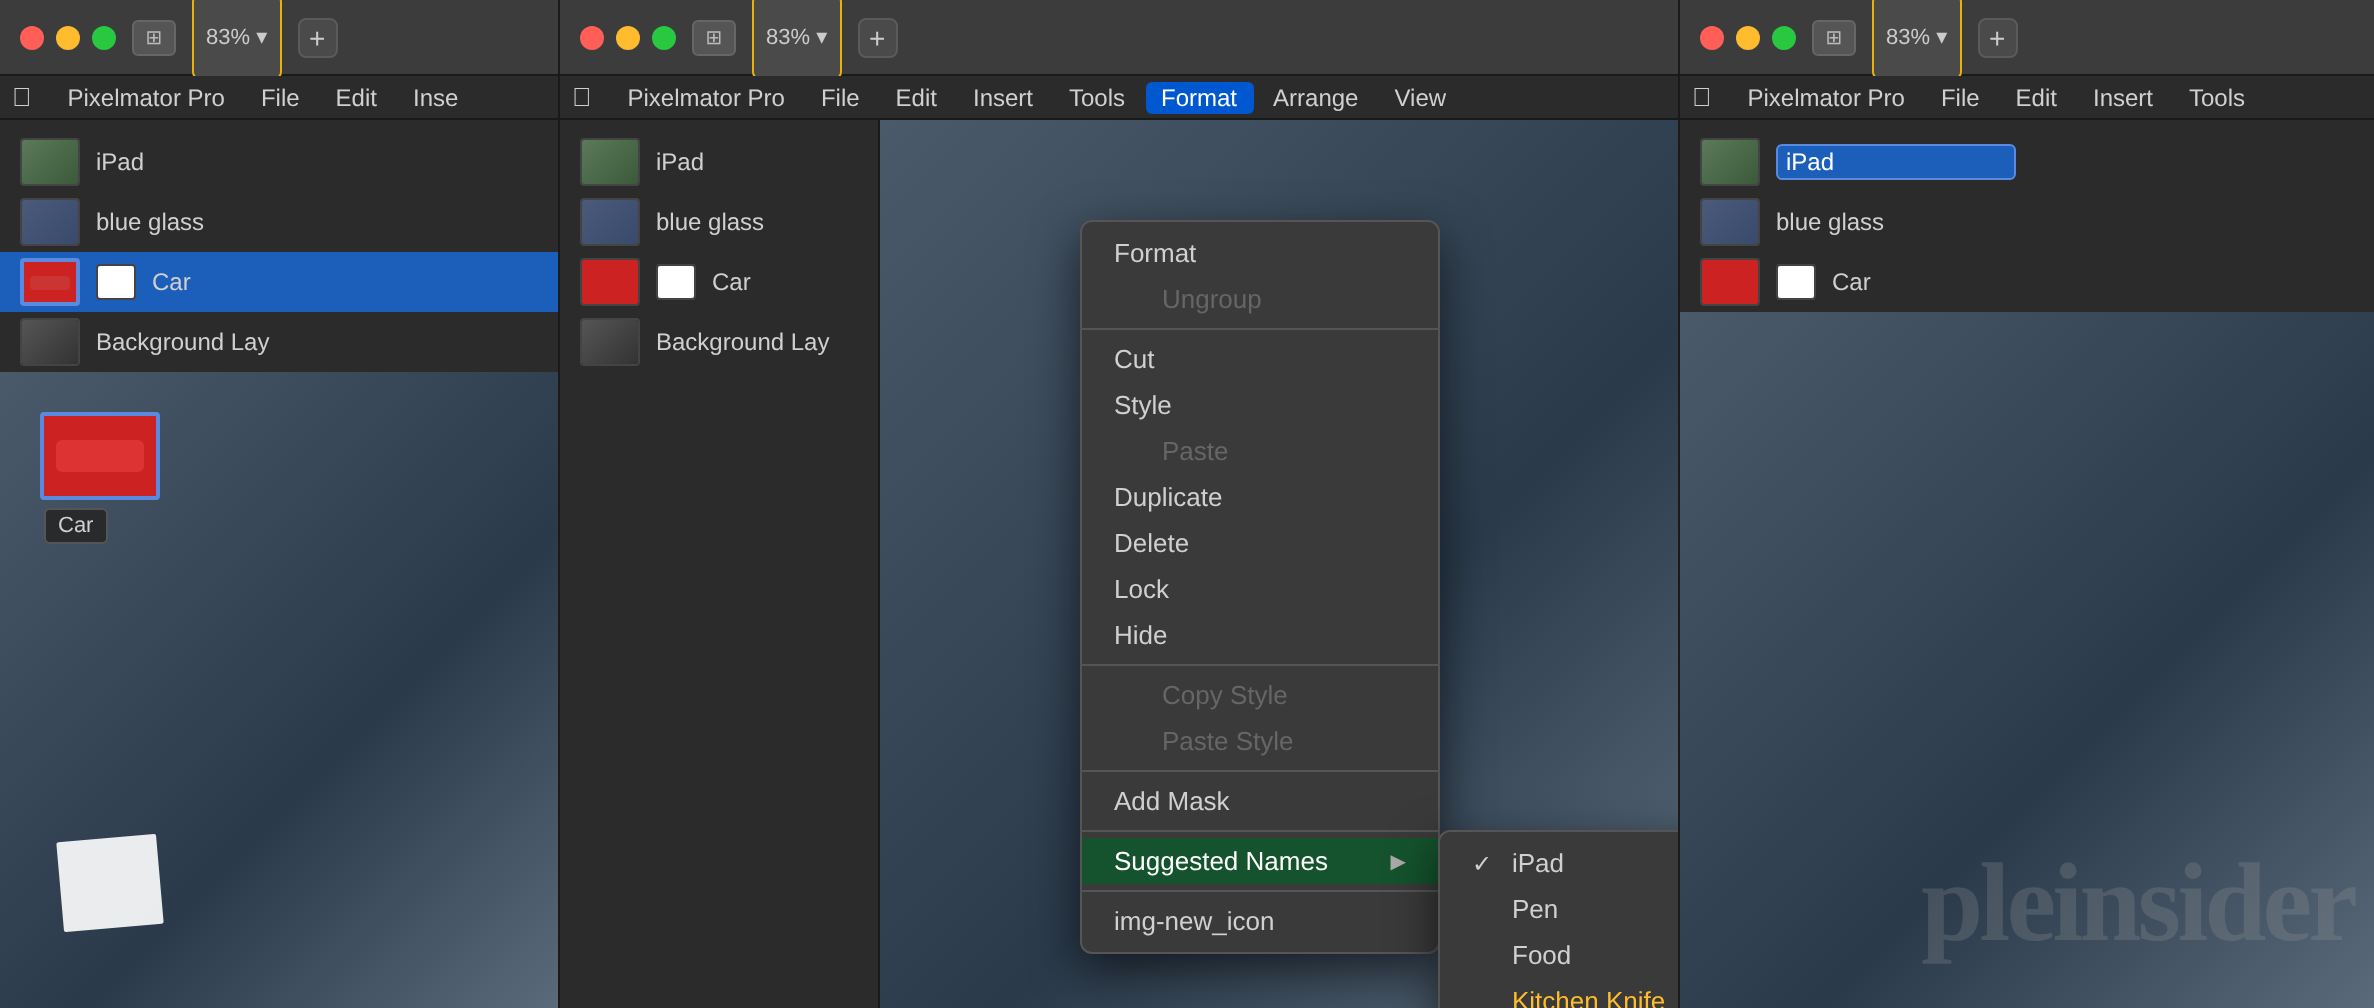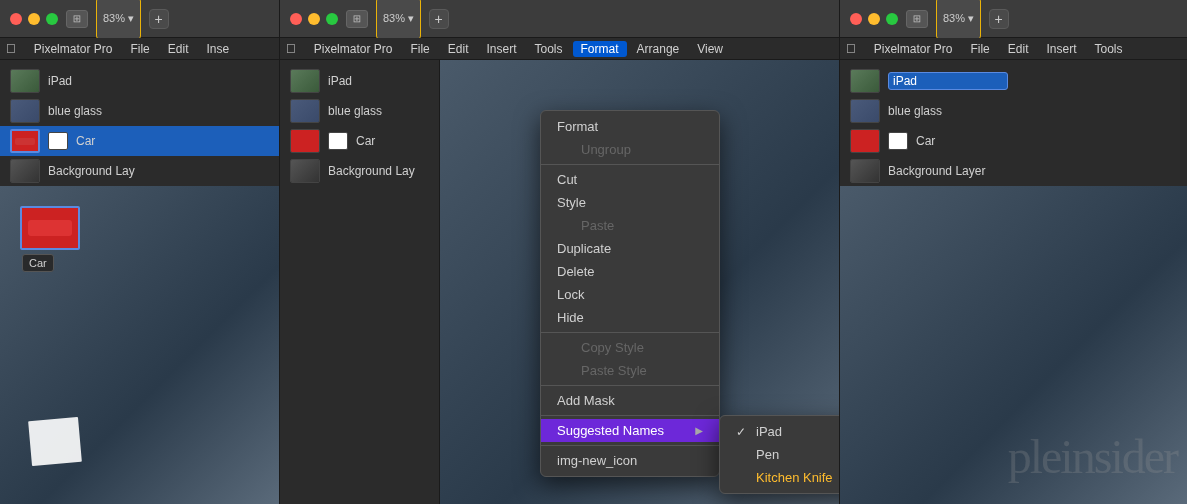--- a/index.html
+++ b/index.html
@@ -199,21 +199,21 @@
       padding: 4px 16px;
       color: #d0d0d0;
       font-size: 13px;
       cursor: pointer;
       display: flex;
       align-items: center;
       justify-content: space-between;
     }
 
     .ctx-item.highlighted {
-      background: #6d28d9;
+      background: #14532d;
       color: white;
     }
 
     .ctx-item.disabled {
       color: #666;
       cursor: default;
       margin-left: 24px;
     }
 
     .ctx-separator {
@@ -300,22 +300,22 @@
       padding: 1px 4px;
       outline: none;
       width: 120px;
     }
 
     
     .watermark {
       position: absolute;
       bottom: 20px;
       right: 10px;
-      font-size: 48px;
-      font-weight: 400;
+      font-size: 56px;
+      font-weight: 700;
       color: rgba(150,150,150,0.25);
       font-family: Georgia, serif;
       letter-spacing: -2px;
       pointer-events: none;
     }
 
     .panel-canvas-container {
       flex: 1;
       position: relative;
       overflow: hidden;
@@ -510,20 +510,23 @@
           <span>Suggested Names</span>
           <span class="ctx-arrow">▶</span>
 
           <div class="submenu">
             <div class="submenu-item checked">
               <span>iPad</span>
             </div>
             <div class="submenu-item">
               <span>Pen</span>
             </div>
+            <div class="submenu-item">
+              <span>Food</span>
+            </div>
             <div class="submenu-item kitchen-knife">
               <span>Kitchen Knife</span>
             </div>
 
           </div>
         </div>
         <div class="ctx-separator"></div>
         <div class="ctx-item">img-new_icon</div>
       </div>
     </div>
@@ -569,25 +572,19 @@
     </div>
 
     <div class="layer-item">
       <div class="layer-thumb">
         <div style="width:100%;height:100%;background:#cc2222;"></div>
       </div>
       <div class="layer-thumb" style="width:20px;height:18px;background:white;"></div>
       <span class="layer-name">Car</span>
     </div>
 
-    <div class="layer-item">
-      <div class="layer-thumb">
-        <div style="width:100%;height:100%;background:linear-gradient(135deg,#555,#333);"></div>
-      </div>
-      <span class="layer-name">Background Layer</span>
-    </div>
   </div>
 
   <div class="panel-canvas-container">
     <div class="bg-image" style="background:linear-gradient(135deg,#4a5a6a 0%,#3a4a5a 30%,#2a3a4a 60%,#5a6a7a 100%);"></div>
     <div class="watermark">pleinsider</div>
   </div>
 </div>
 
 </body></html>

